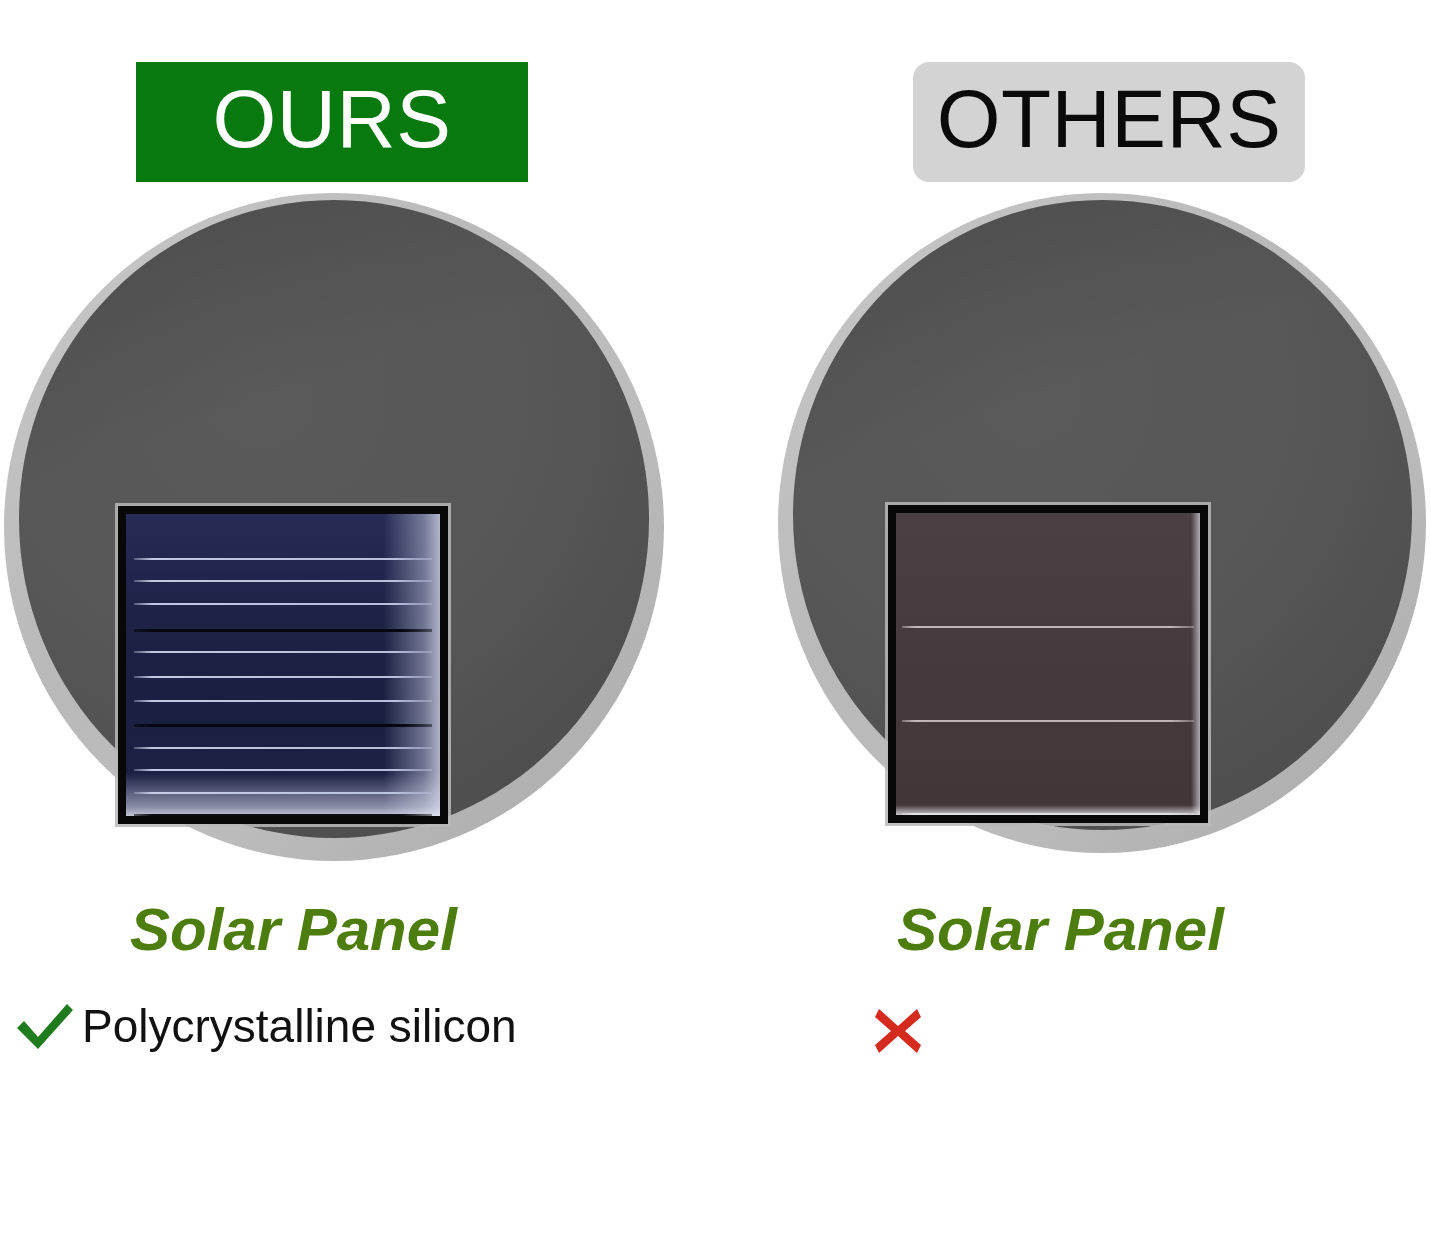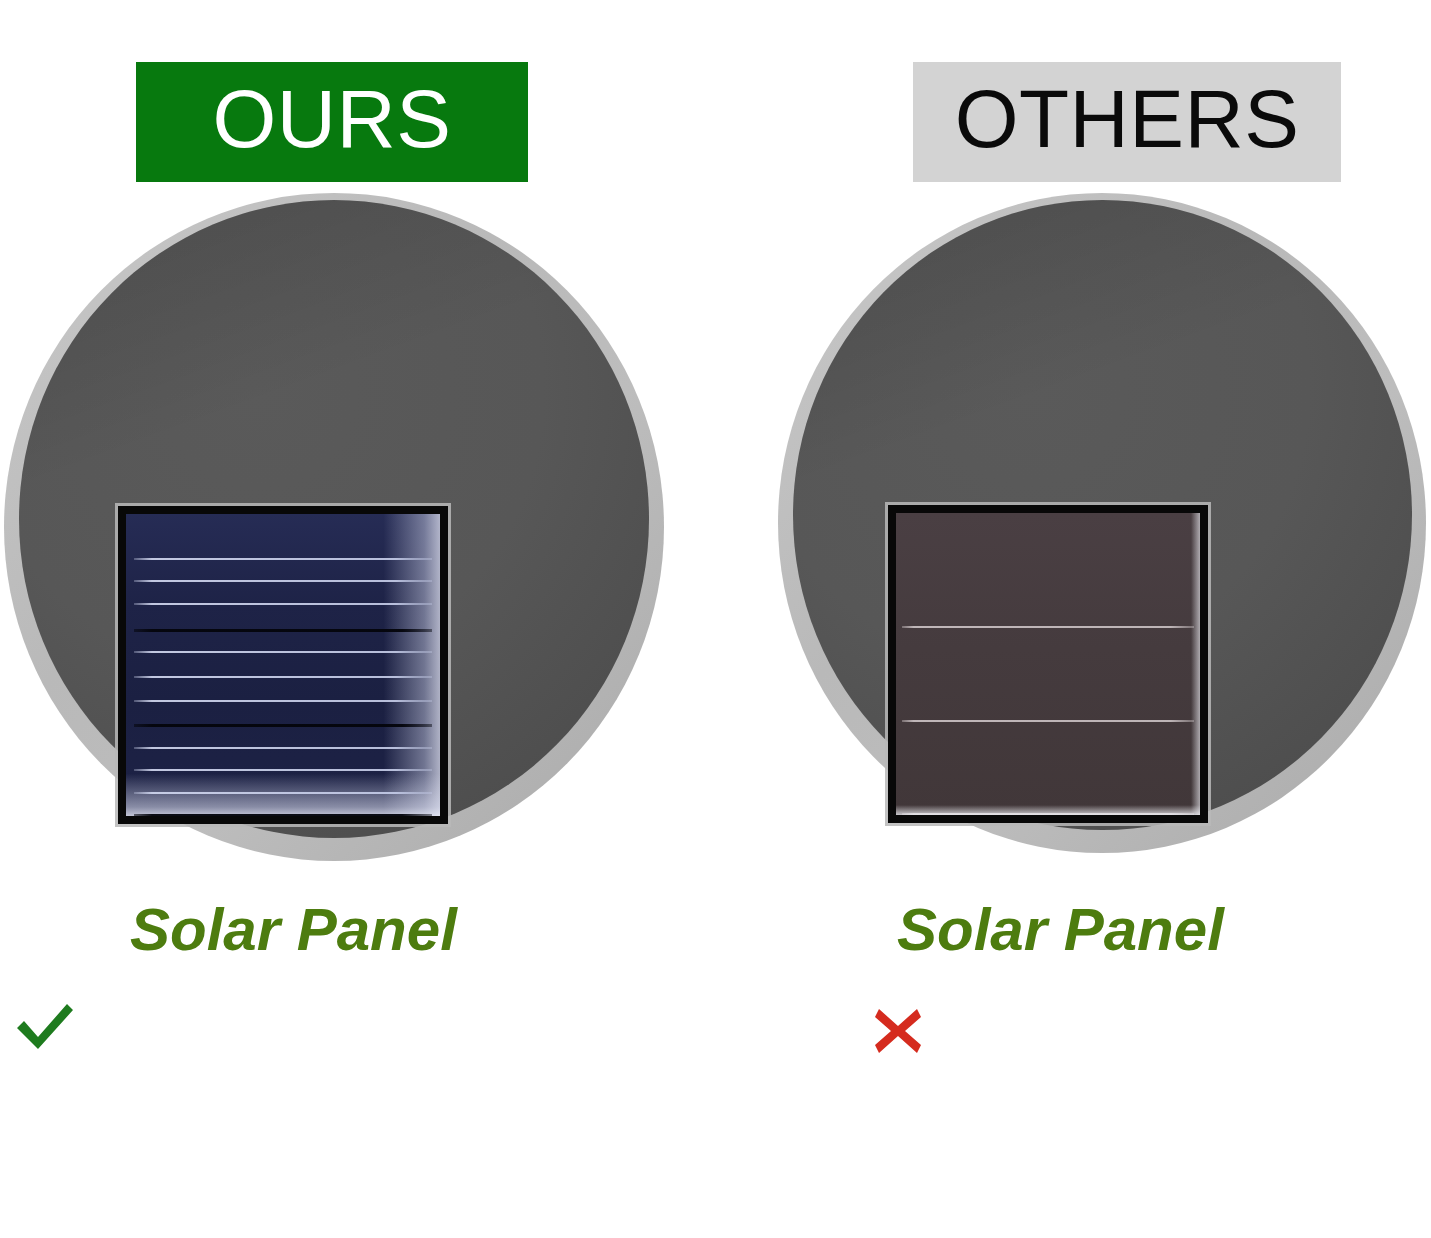--- a/index.html
+++ b/index.html
@@ -34,26 +34,27 @@
     width: 392px;
     height: 120px;
     background: #07790E;
     color: #ffffff;
     font-size: 82px;
     padding-bottom: 6px;
   }
   #badge-others {
     left: 913px;
     top: 22px;
-    width: 428px;
+    width: 392px;
     height: 120px;
     background: #D3D3D3;
     color: #0a0a0a;
     font-size: 82px;
     padding-bottom: 6px;
+    border-radius: 16px;
   }
 
   
   .disc-wrap {
     position: absolute;
   }
   #disc-left  { left: 4px;   top: 193px; width: 660px; height: 668px; }
   #disc-right { left: 778px; top: 193px; width: 648px; height: 660px; }
 
   .disc-ring {
@@ -252,20 +253,21 @@
 
 <div class="panel-title" id="title-left">Solar Panel</div>
 
 <div class="panel-title" id="title-right">Solar Panel</div>
 
 <div class="feature-list" id="features-left">
     <div class="feature-row">
       <svg class="mark check" viewBox="0 0 62 50" xmlns="http://www.w3.org/2000/svg">
         <path d="M3 27 L10 20 L24 36 L53 3 L59 9 L24 48 Z" fill="#1E7B1E"></path>
       </svg>
+      <span class="feature-text">Polycrystalline silicon</span>
     </div>
   </div>
 
 <div class="feature-list" id="features-right">
     <div class="feature-row">
       <svg class="mark cross" viewBox="0 0 52 50" xmlns="http://www.w3.org/2000/svg">
         <path d="M7 3 L26 20 L45 3 L49 11 L33 25 L49 39 L45 47 L26 30 L7 47 L3 39 L19 25 L3 11 Z" fill="#D52B1E"></path>
       </svg>
     </div>
   </div>

